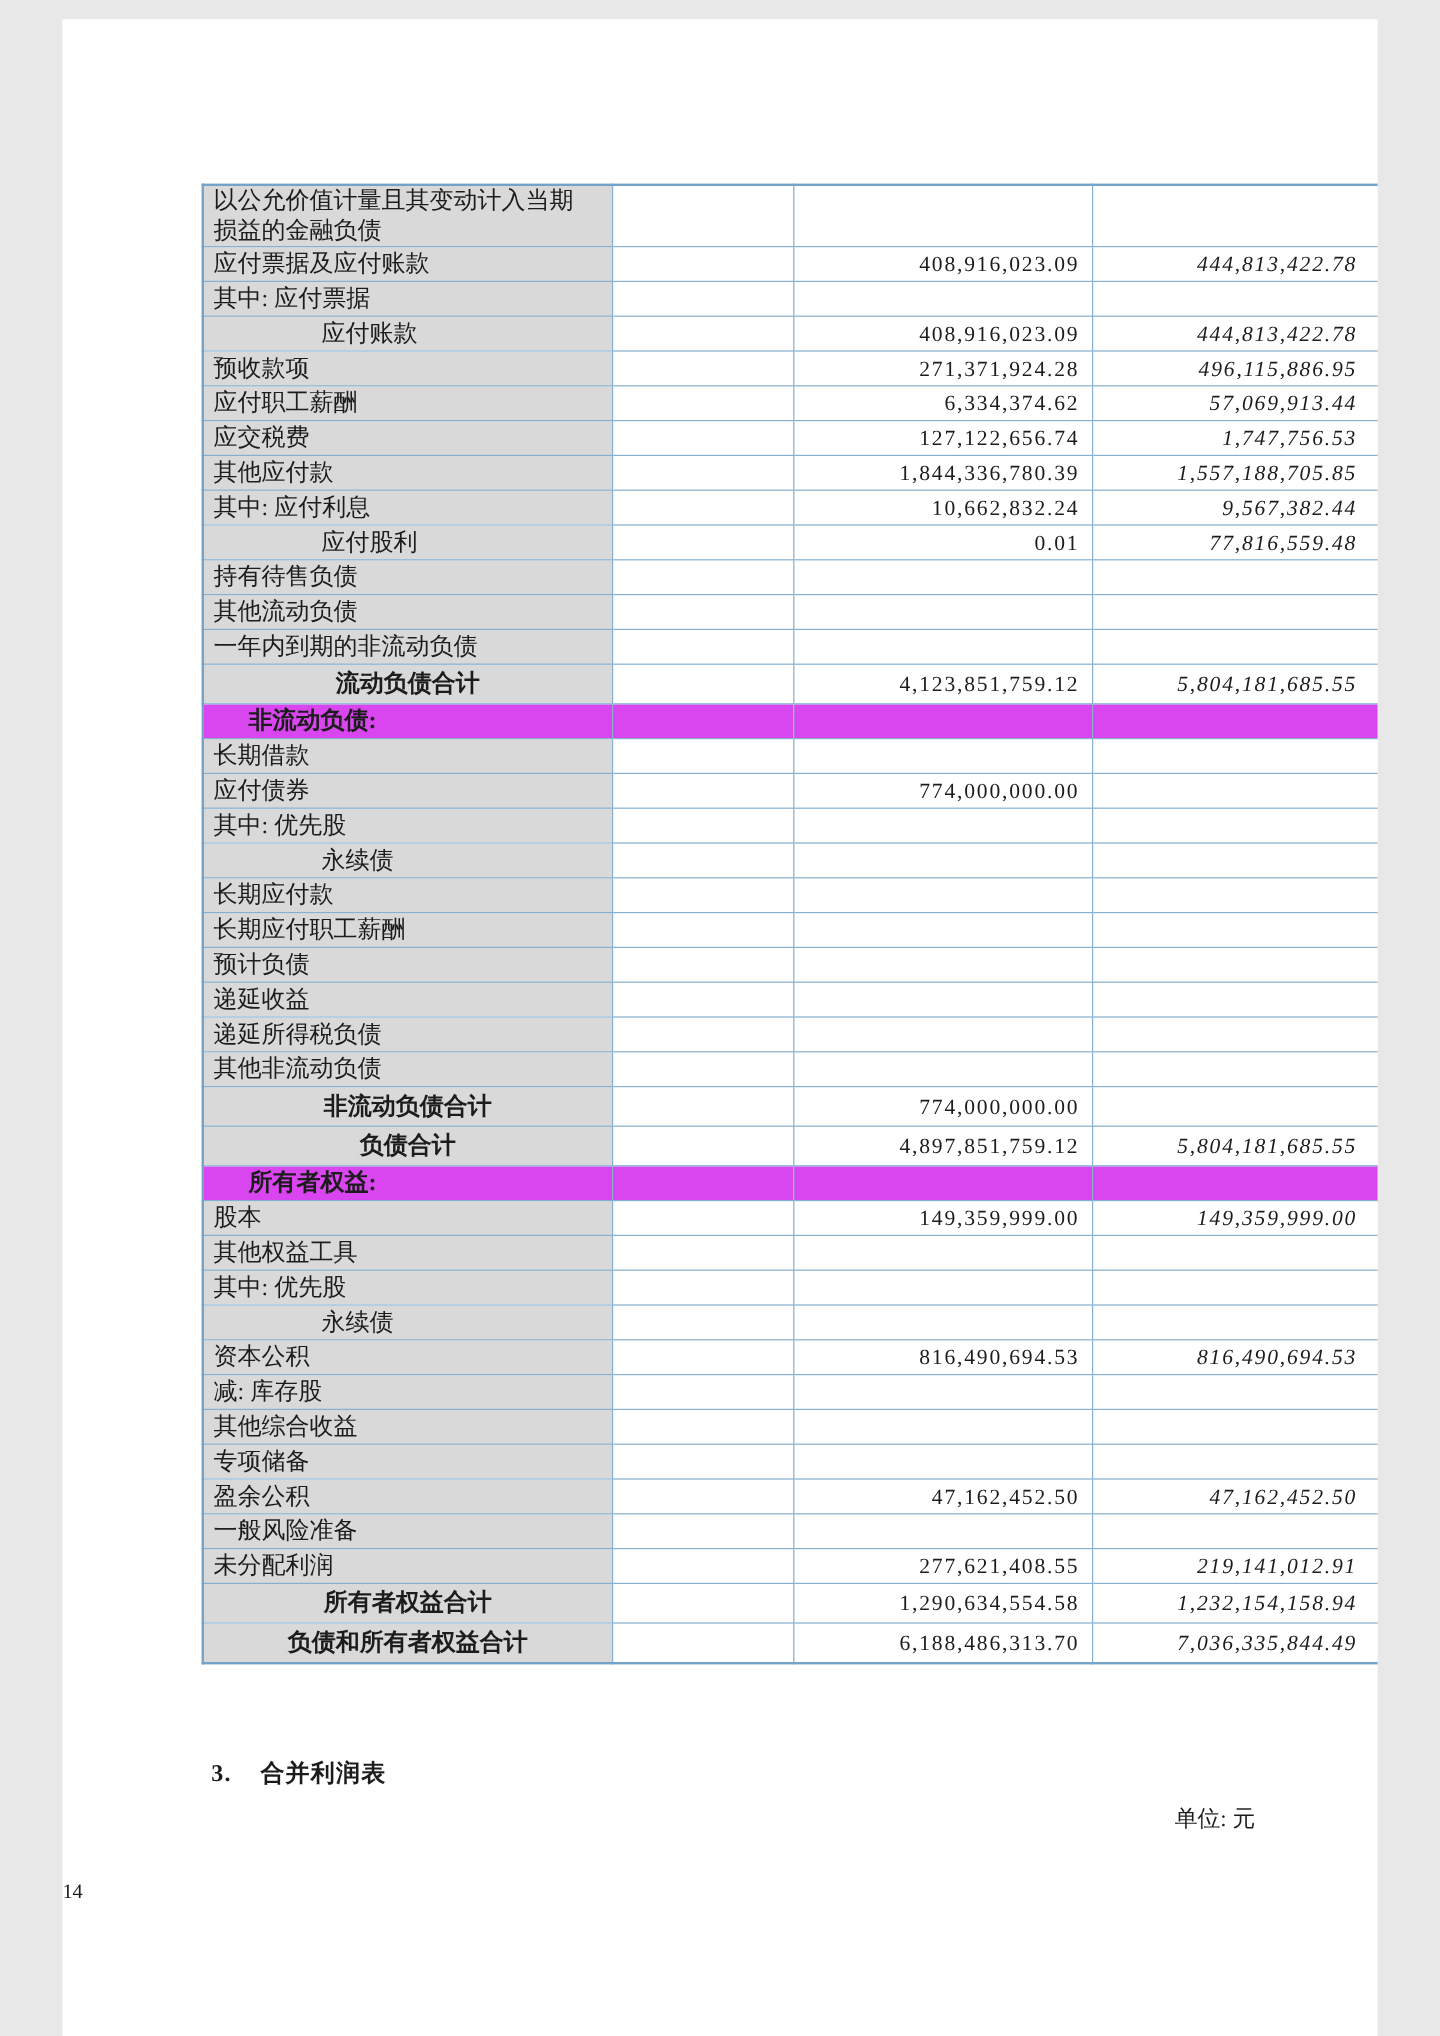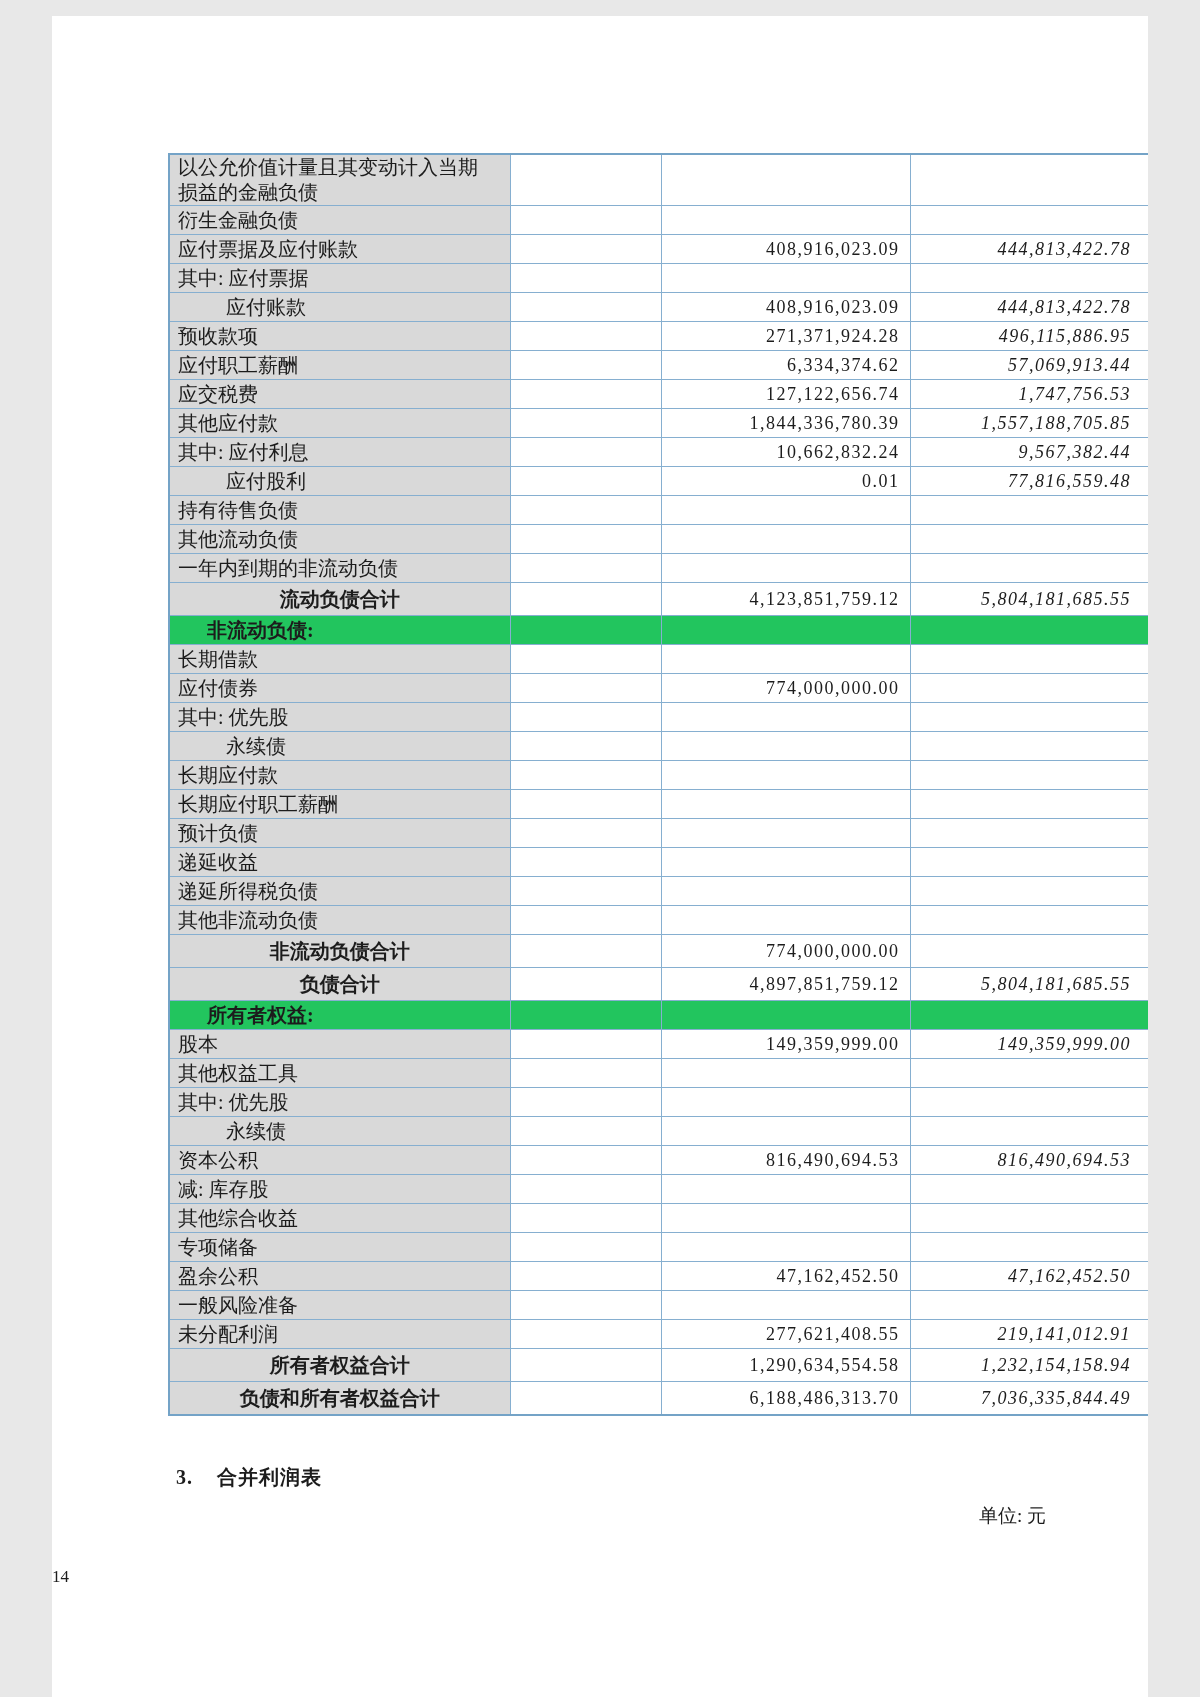--- a/index.html
+++ b/index.html
@@ -38,27 +38,27 @@
   td.c-note{background:#ffffff;}
   td.c-val{
     background:#ffffff;
     font-size:18px;
     text-align:right;
     padding-right:10px;
     letter-spacing:1.5px;
     white-space:nowrap;
   }
   td.c-val2{padding-right:18px;font-style:italic;}
-  tr.row-indent td.c-label{padding-left:56px;}
+  tr.row-indent td.c-label{padding-left:98px;}
   tr.row-total td.c-label{
     font-weight:bold;
     text-align:center;
     padding:3px 8px;
   }
-  tr.row-section td{background:#22c55e;padding-left:37px;}
+  tr.row-section td{background:#d946ef;padding-left:37px;}
   tr.row-section td.c-label{font-weight:bold;}
   .heading{
     position:absolute;left:124px;top:1448px;
     font-size:20px;font-weight:bold;
     letter-spacing:1px;
   }
   .heading .h-num{display:inline-block;margin-right:24px;}
   .unit-label{
     position:absolute;right:102px;top:1487px;
     font-size:19px;
@@ -83,26 +83,20 @@
         <col style="width:240px">
       </colgroup>
       <tbody>
           <tr class="row-normal">
             <td class="c-label">以公允价值计量且其变动计入当期损益的金融负债</td>
             <td class="c-note"></td>
             <td class="c-val"></td>
             <td class="c-val c-val2"></td>
           </tr>
           <tr class="row-normal">
-            <td class="c-label">衍生金融负债</td>
-            <td class="c-note"></td>
-            <td class="c-val"></td>
-            <td class="c-val c-val2"></td>
-          </tr>
-          <tr class="row-normal">
             <td class="c-label">应付票据及应付账款</td>
             <td class="c-note"></td>
             <td class="c-val">408,916,023.09</td>
             <td class="c-val c-val2">444,813,422.78</td>
           </tr>
           <tr class="row-normal">
             <td class="c-label">其中: 应付票据</td>
             <td class="c-note"></td>
             <td class="c-val"></td>
             <td class="c-val c-val2"></td>

